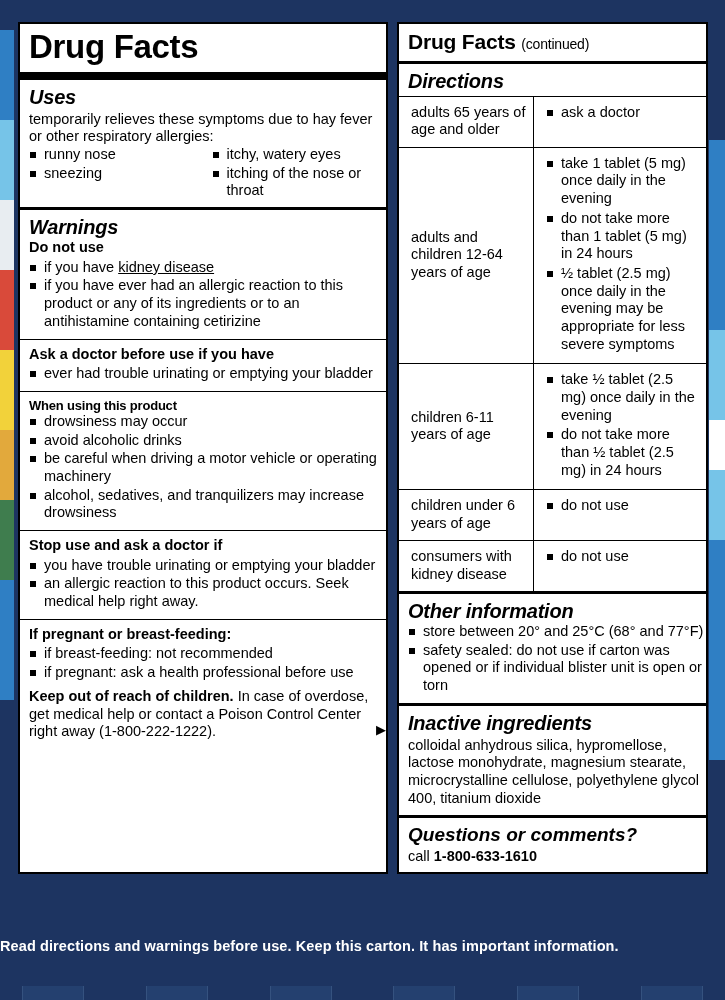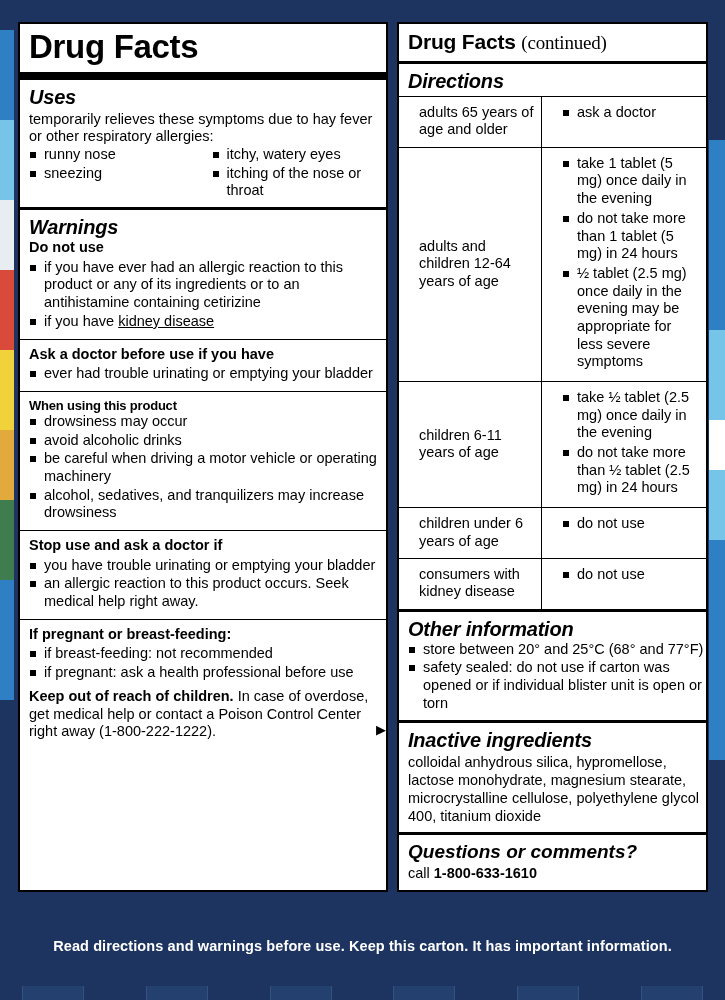--- a/index.html
+++ b/index.html
@@ -68,21 +68,21 @@
   .notch {
     width: 60px; height: 14px;
     background: #24406f;
     border-left: 1px solid #35527f;
     border-right: 1px solid #35527f;
   }
   .footer-text {
     position: absolute;
     left: 0; bottom: 46px;
     width: 725px;
-    text-align: center;
+    text-align: left;
     color: #ffffff;
     font-size: 14.5px;
     font-weight: bold;
     letter-spacing: 0.1px;
   }
 
   .columns {
     position: absolute;
     left: 18px; top: 22px;
     width: 690px;
@@ -109,21 +109,21 @@
     font-size: 33px;
     font-weight: bold;
     line-height: 1.05;
     letter-spacing: -0.3px;
   }
   .dfacts-cont {
     font-size: 21px;
     font-weight: bold;
     letter-spacing: -0.2px;
   }
-  .dfacts-cont .normal { font-weight: normal; font-size: 19px; font-family: Liberation Serif, serif; }
+  .dfacts-cont .normal { font-weight: normal; font-size: 14px; }
 
   .sec-title {
     font-size: 20px;
     font-weight: bold;
     font-style: italic;
     letter-spacing: -0.2px;
   }
   .sec-title-blk {
     font-size: 20px;
     font-weight: bold;
@@ -168,21 +168,21 @@
 
   
   table.dir {
     width: 100%;
     border-collapse: collapse;
     font-size: 14.5px;
   }
   table.dir td {
     border-top: 1px solid #000;
     vertical-align: top;
-    padding: 7px 6px 8px 20px;
+    padding: 7px 6px 8px 12px;
     line-height: 1.2;
   }
   table.dir tr:first-child td { border-top: none; }
   table.dir td.who {
     width: 116px;
     border-right: 1px solid #000;
   }
   table.dir td.who.mid { vertical-align: middle; }
   table.dir td.what ul.bl li { margin-bottom: 2px; }
 
@@ -228,22 +228,22 @@
           <li>itchy, watery eyes</li>
           <li>itching of the nose or throat</li>
         </ul>
       </div>
       <div class="hr-med"></div>
 
       <div class="pad">
         <div class="sec-title">Warnings</div>
         <div class="small bold mb2">Do not use</div>
         <ul class="bl">
+          <li><span>if you have </span><span class="ul">kidney disease</span></li>
           <li>if you have ever had an allergic reaction to this product or any of its ingredients or to an antihistamine containing cetirizine</li>
-          <li><span>if you have </span><span class="ul">kidney disease</span></li>
         </ul>
       </div>
       <div class="hr-thin"></div>
 
       <div class="pad">
         <div class="small bold mb2">Ask a doctor before use if you have</div>
         <ul class="bl">
           <li>ever had trouble urinating or emptying your bladder</li>
         </ul>
       </div>

